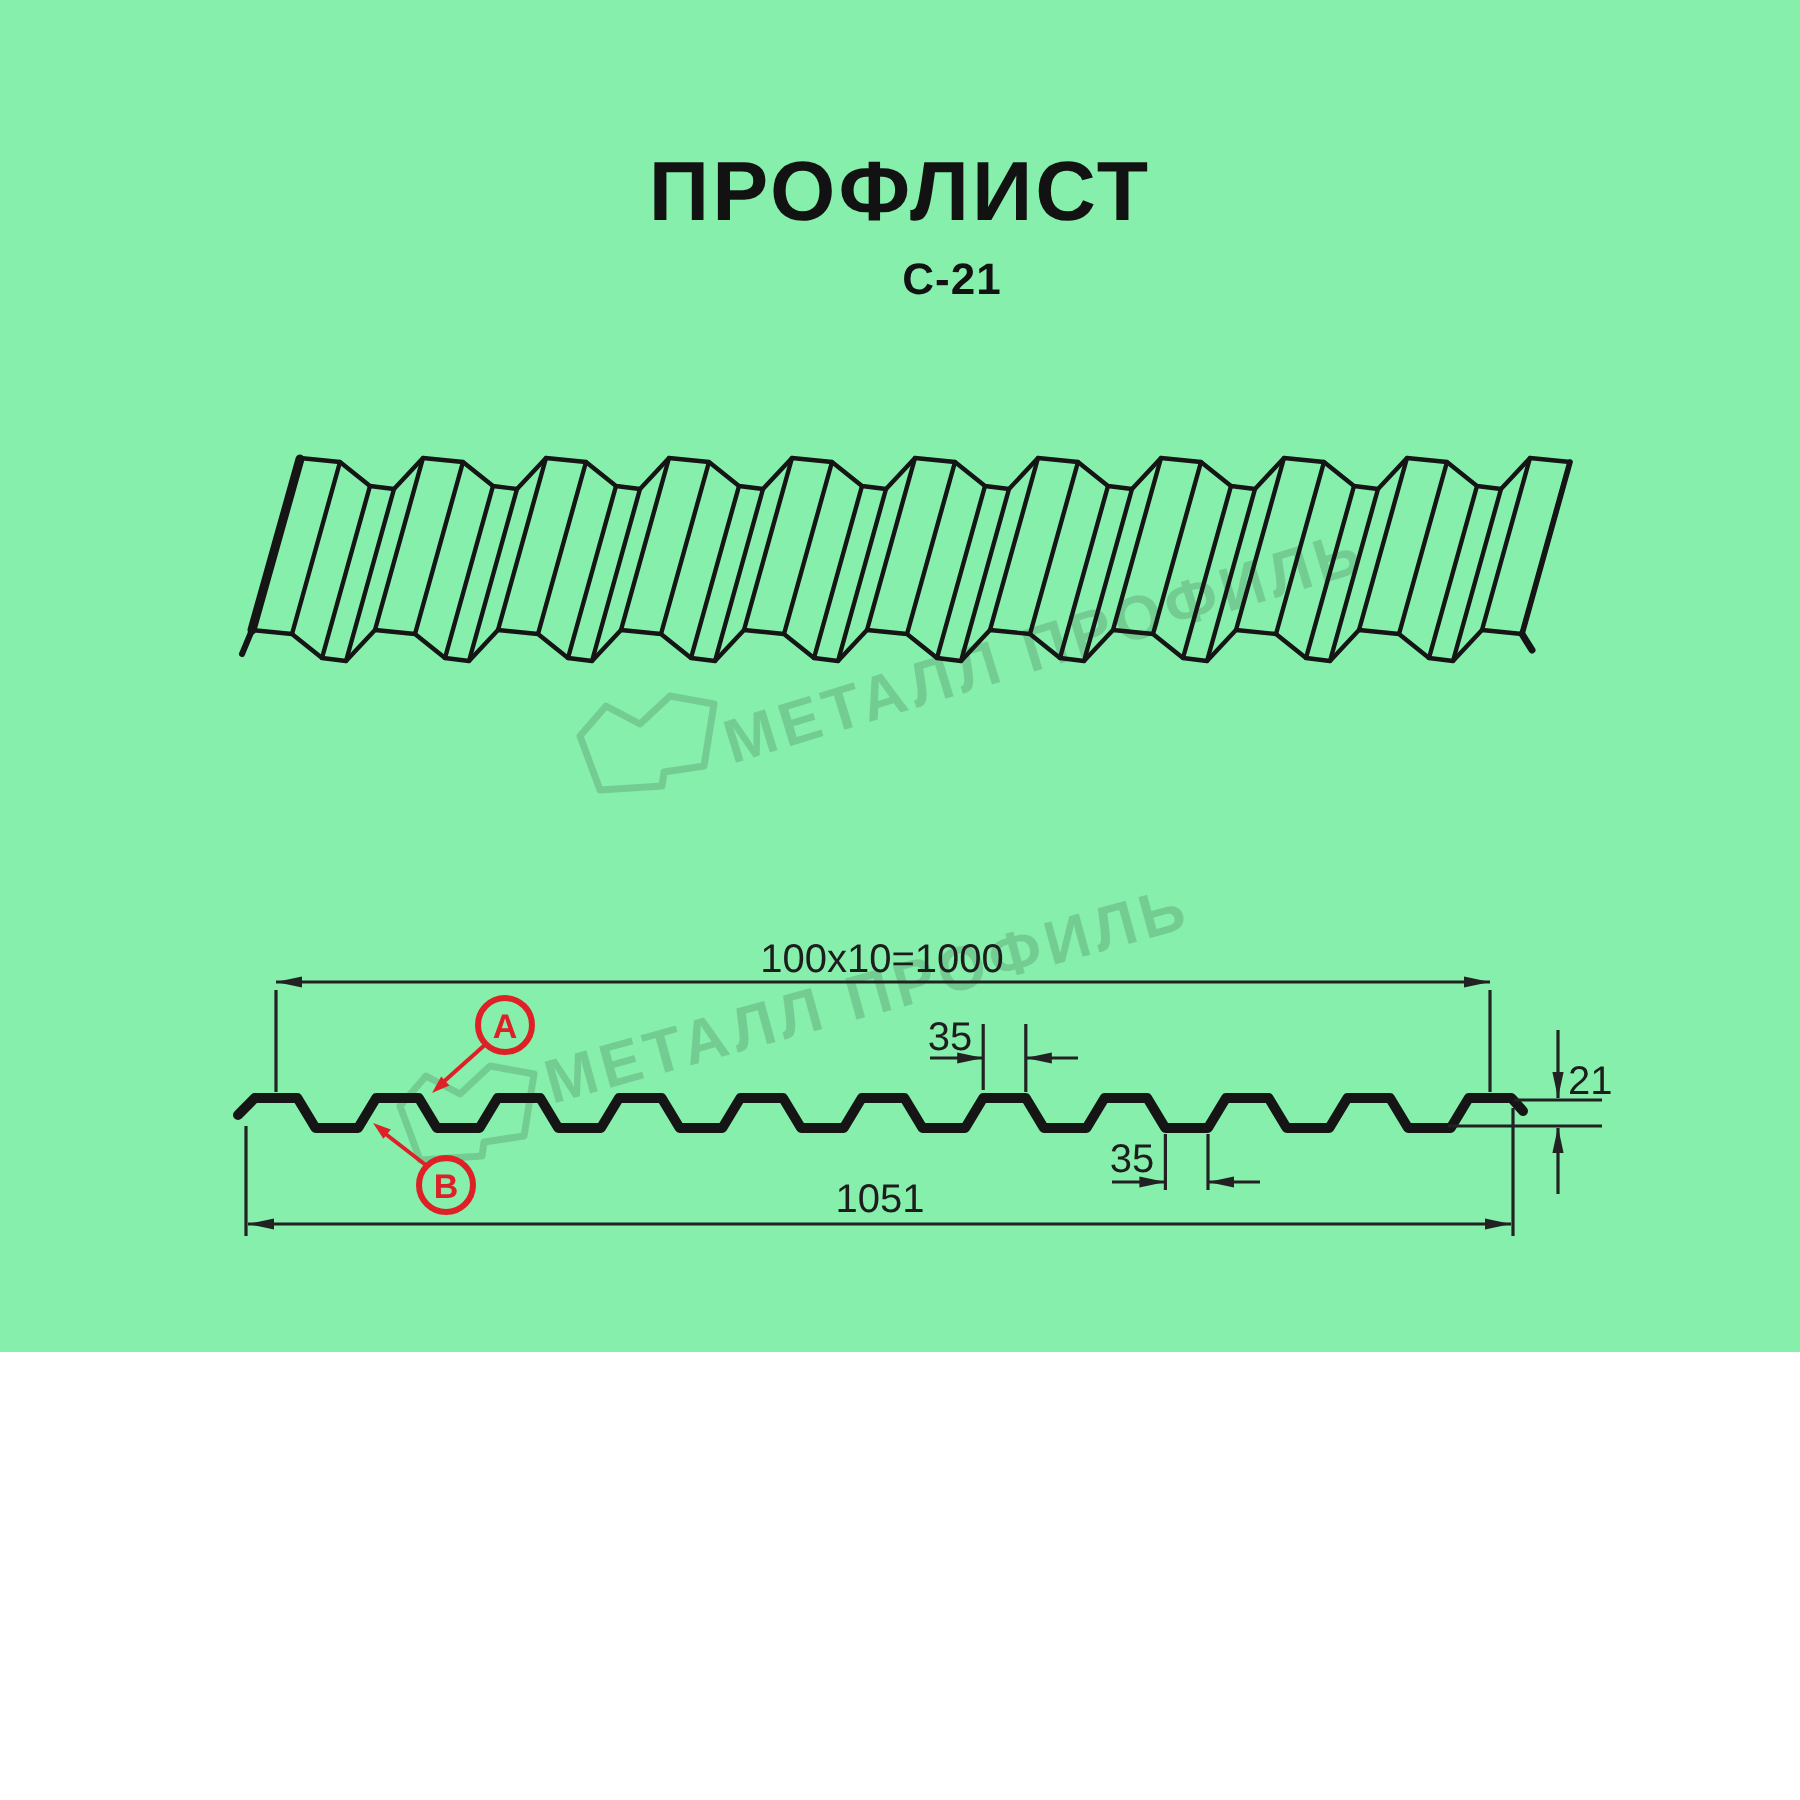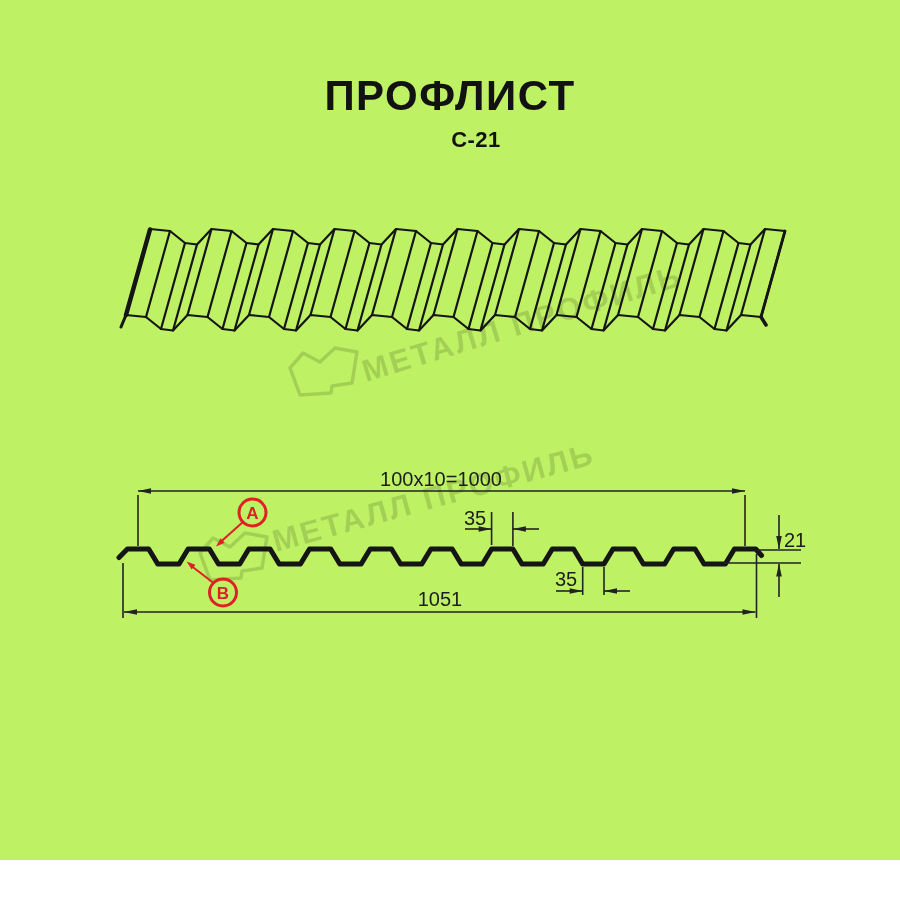--- a/index.html
+++ b/index.html
@@ -1,16 +1,16 @@
 <!DOCTYPE html>
 <html><head>
 <meta charset="utf-8">
 <style>
   html,body{margin:0;padding:0;background:#fff;}
-  .canvas{position:relative;width:900px;height:860px;background:#bef264;overflow:hidden;
+  .canvas{position:relative;width:900px;height:676px;background:#86efac;overflow:hidden;
           font-family:"Liberation Sans",sans-serif;}
   .title{position:absolute;left:0;top:72px;width:900px;text-align:center;
          font-size:42px;font-weight:900;letter-spacing:1.5px;color:#121212;}
   .subtitle{position:absolute;left:0;top:127px;width:900px;text-align:center;
          font-size:22px;font-weight:700;letter-spacing:0.5px;color:#121212;padding-left:26px;}
   .note{position:absolute;left:0;top:796px;width:900px;text-align:center;
          font-size:22px;font-weight:700;letter-spacing:0.6px;color:#1a1a1a;}
   svg{position:absolute;left:0;top:0;}
   .dimtxt{font-family:"Liberation Sans",sans-serif;font-size:20px;fill:#1d1d1d;}
   .abtxt{font-family:"Liberation Sans",sans-serif;font-size:17px;font-weight:700;}

